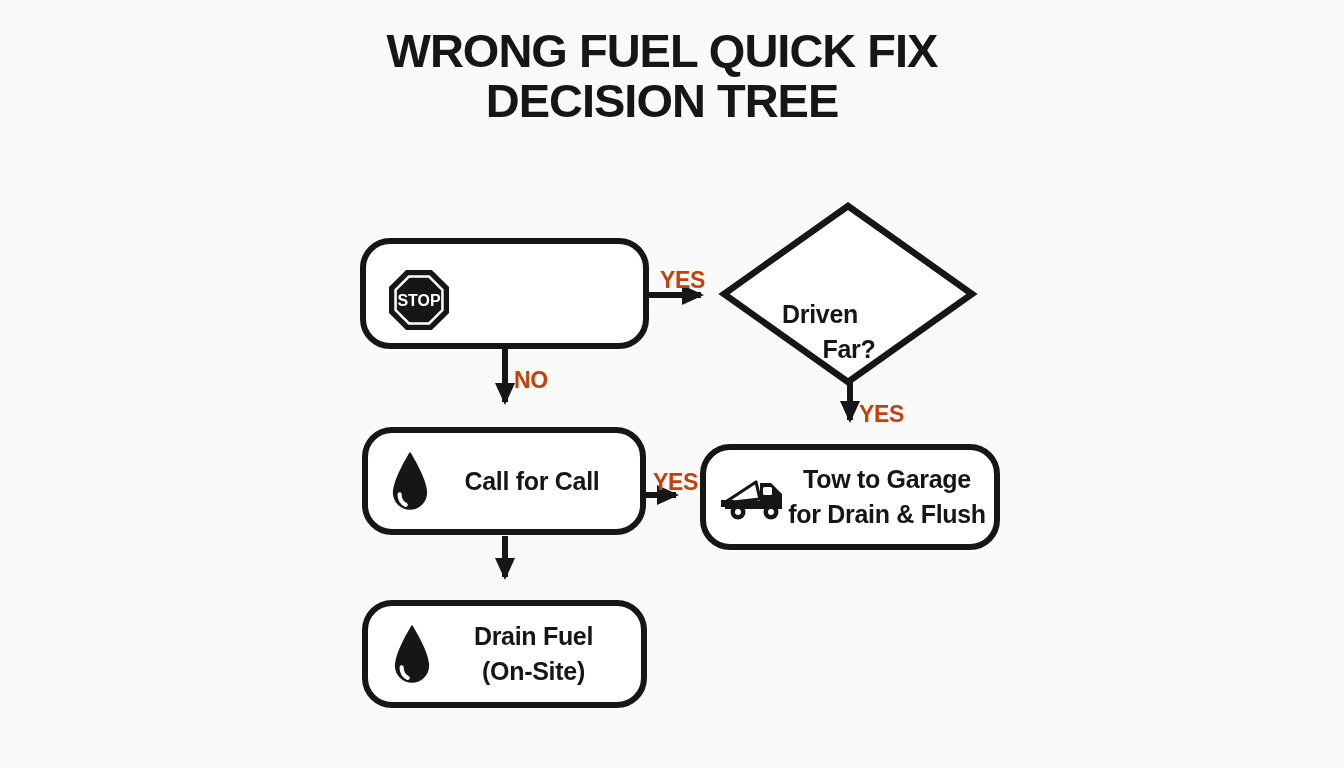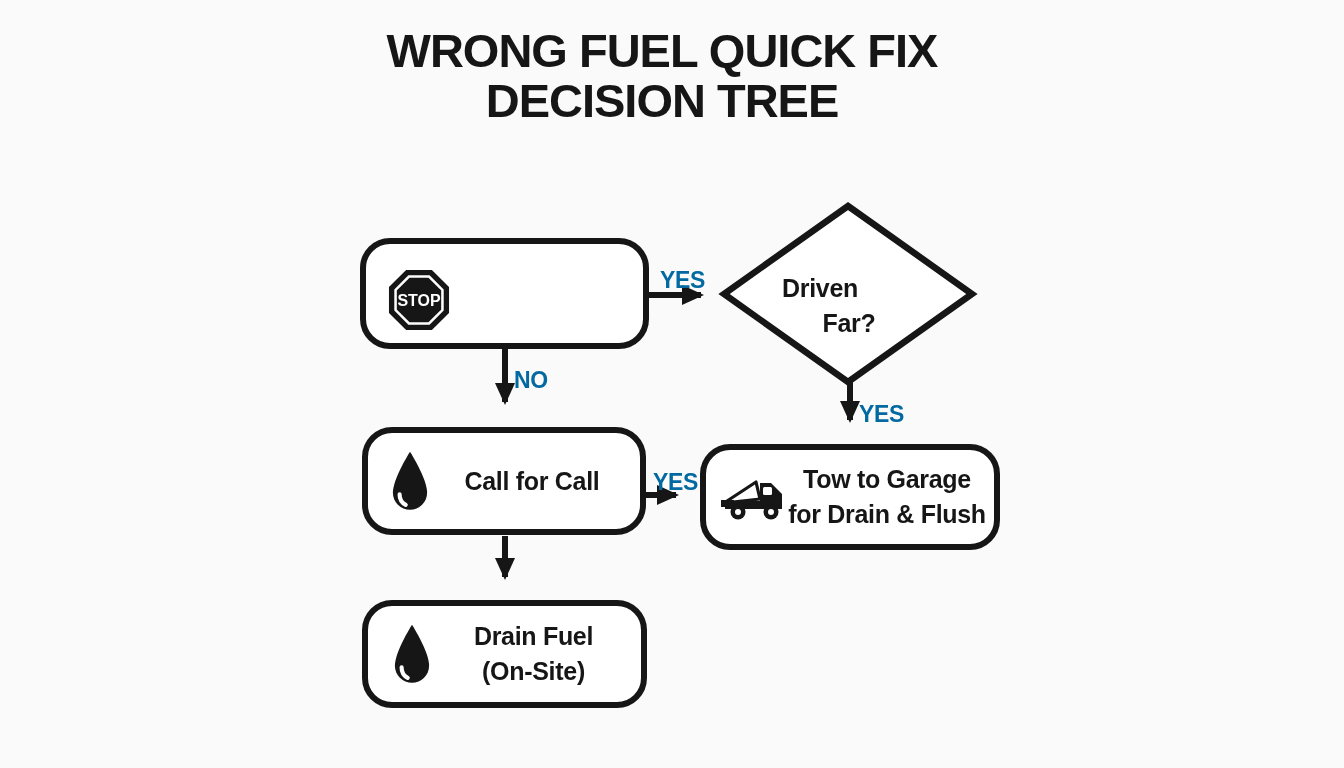--- a/index.html
+++ b/index.html
@@ -31,29 +31,29 @@
     font-size:25px; font-weight:700; line-height:35px; letter-spacing:-0.3px;
   }
 
   #node-engine   { left:360px; top:238px; width:289px; height:111px; padding:12px 10px 0 22px; }
   #node-donot    { left:362px; top:427px; width:284px; height:108px; padding:0 8px 0 20px; }
   #node-tow      { left:700px; top:444px; width:300px; height:106px; padding:0 6px 0 14px; }
   #node-drain    { left:362px; top:600px; width:285px; height:108px; padding:0 8px 0 22px; }
 
   .edge-label {
     position:absolute; font-size:23px; font-weight:700; letter-spacing:-0.3px;
-    color:#0369a1;
+    color:#c2410c;
   }
   #label-yes1 { left:660px; top:267px; }
   #label-no   { left:514px; top:367px; }
   #label-yes2 { left:653px; top:469px; }
   #label-yes3 { left:859px; top:401px; }
 
   .diamond-line { position:absolute; width:144px; text-align:center;
-    font-size:25px; font-weight:700; letter-spacing:-0.3px; }
+    font-size:25px; font-weight:700; letter-spacing:-0.3px;margin-top:26px; }
   #diamond-line1 { left:748px; top:274px; }
   #diamond-line2 { left:777px; top:309px; }
 </style>
 </head>
 <body>
 
 <div class="canvas">
 
   <svg class="wires" viewBox="0 0 1344 768">
     <defs>

